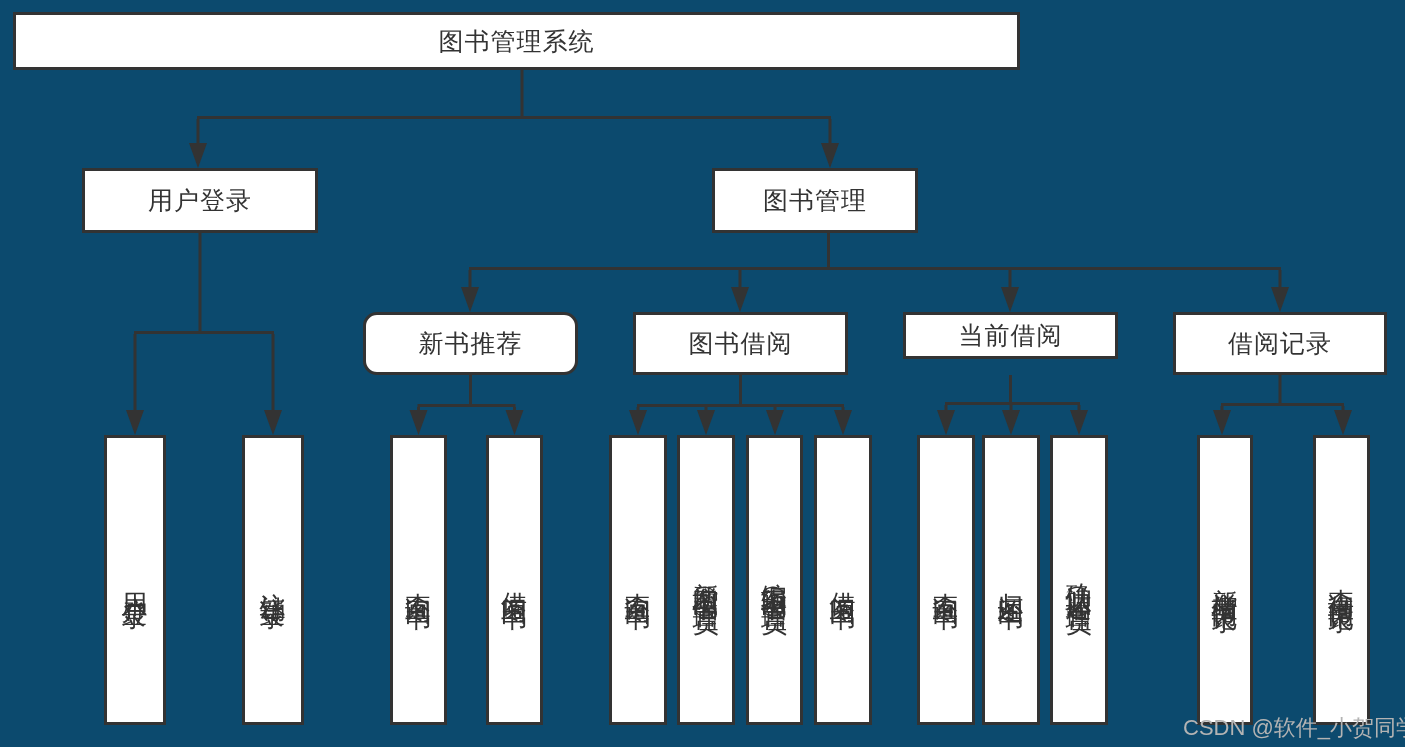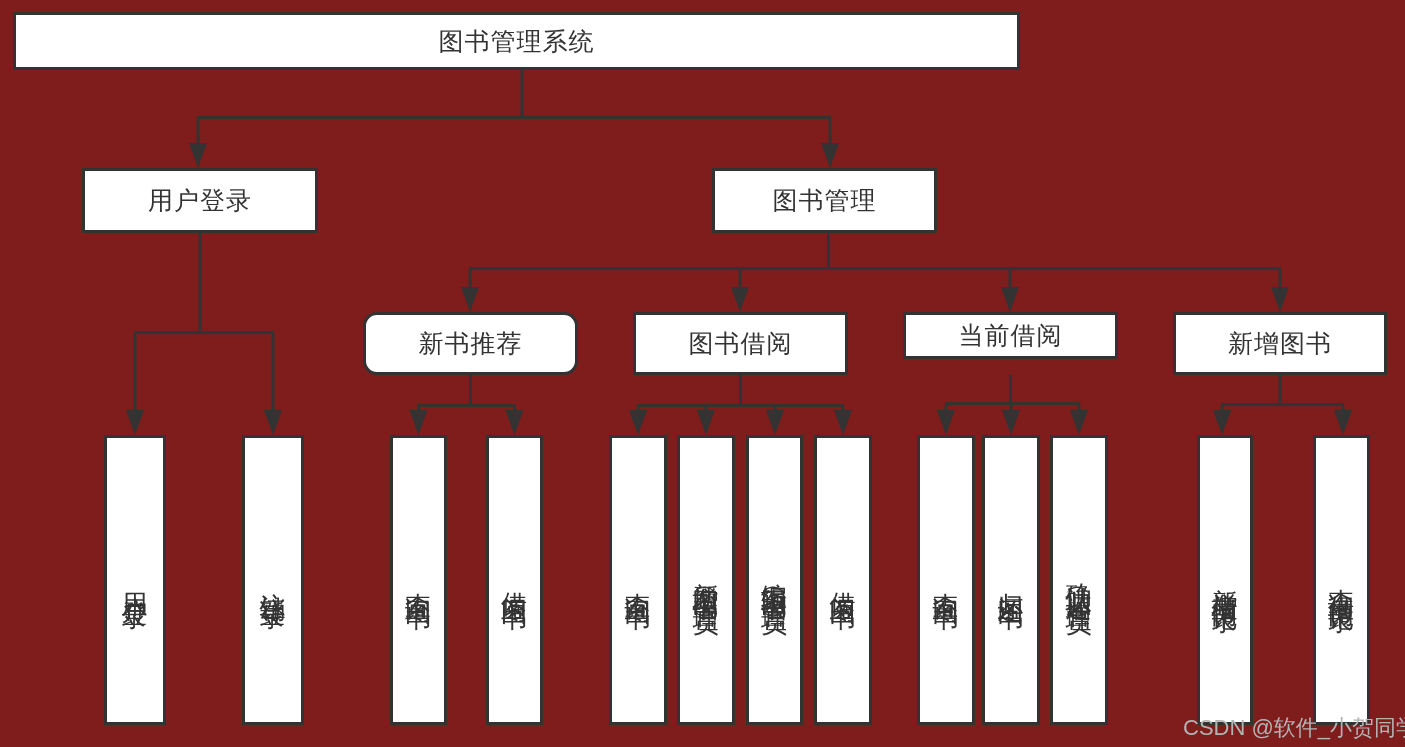--- a/index.html
+++ b/index.html
@@ -4,21 +4,21 @@
 <style>
   html, body {
     margin: 0;
     padding: 0;
     background: #ffffff;
   }
   .stage {
     position: relative;
     width: 1405px;
     height: 747px;
-    background: #7f1d1d;
+    background: #0c4a6e;
     overflow: hidden;
     font-family: "Liberation Sans", "DejaVu Sans", sans-serif;
   }
   .connectors {
     position: absolute;
     left: 0;
     top: 0;
     width: 1405px;
     height: 747px;
   }
@@ -100,35 +100,35 @@
     </g>
   </svg>
 
   <div class="box" style="left:13px; top:12px; width:1007px; height:58px;">
     <span class="hlabel">图书管理系统</span>
   </div>
 
   <div class="box" style="left:82px; top:168px; width:236px; height:65px;">
     <span class="hlabel">用户登录</span>
   </div>
-  <div class="box" style="left:712px; top:168px; width:225px; height:65px;font-family:Liberation Serif, serif;">
+  <div class="box" style="left:712px; top:168px; width:206px; height:65px;font-family:Liberation Serif, serif;">
     <span class="hlabel">图书管理</span>
   </div>
 
   <div class="box" style="left:363px; top:312px; width:215px; height:63px;border-radius:14px;">
     <span class="hlabel">新书推荐</span>
   </div>
   <div class="box" style="left:633px; top:312px; width:215px; height:63px;">
     <span class="hlabel">图书借阅</span>
   </div>
   <div class="box" style="left:903px; top:312px; width:215px; height:47px;">
     <span class="hlabel">当前借阅</span>
   </div>
   <div class="box" style="left:1173px; top:312px; width:214px; height:63px;">
-    <span class="hlabel">新增图书</span>
+    <span class="hlabel">借阅记录</span>
   </div>
 
   <div class="box vbox" style="left:104px; top:435px; width:62px; height:290px;">
     <span class="vtext">用户登录</span>
   </div>
   <div class="box vbox" style="left:242px; top:435px; width:62px; height:290px;">
     <span class="vtext">注销登录</span>
   </div>
 
   <div class="box vbox" style="left:390px; top:435px; width:57px; height:290px;">

